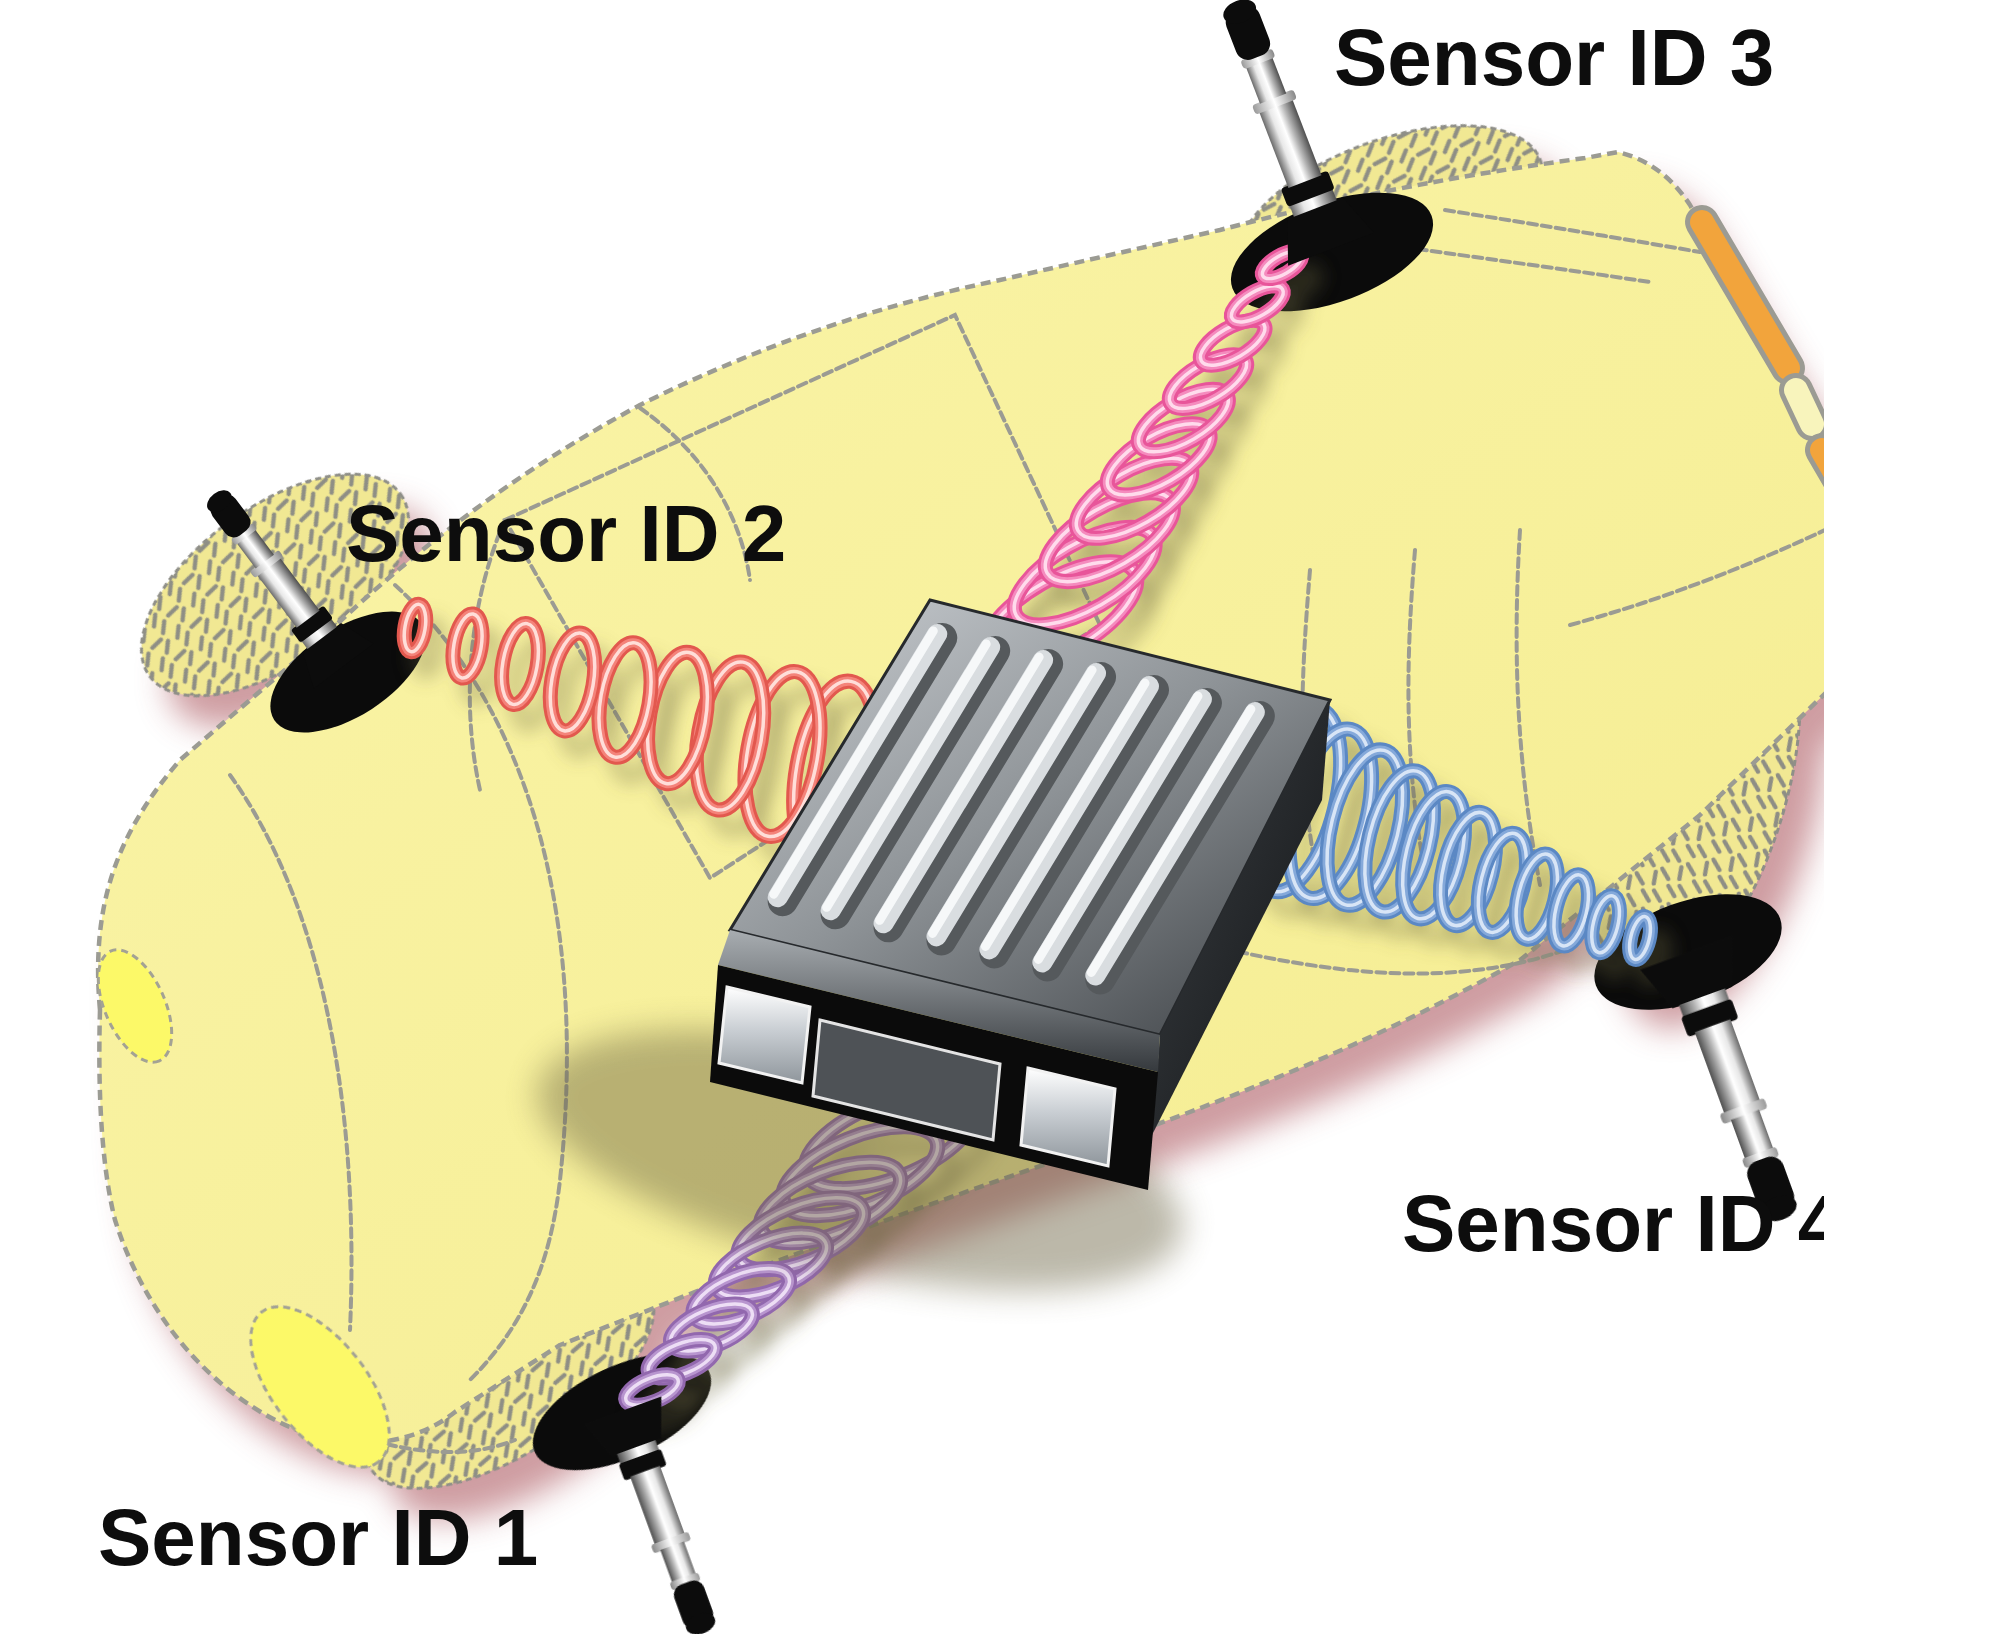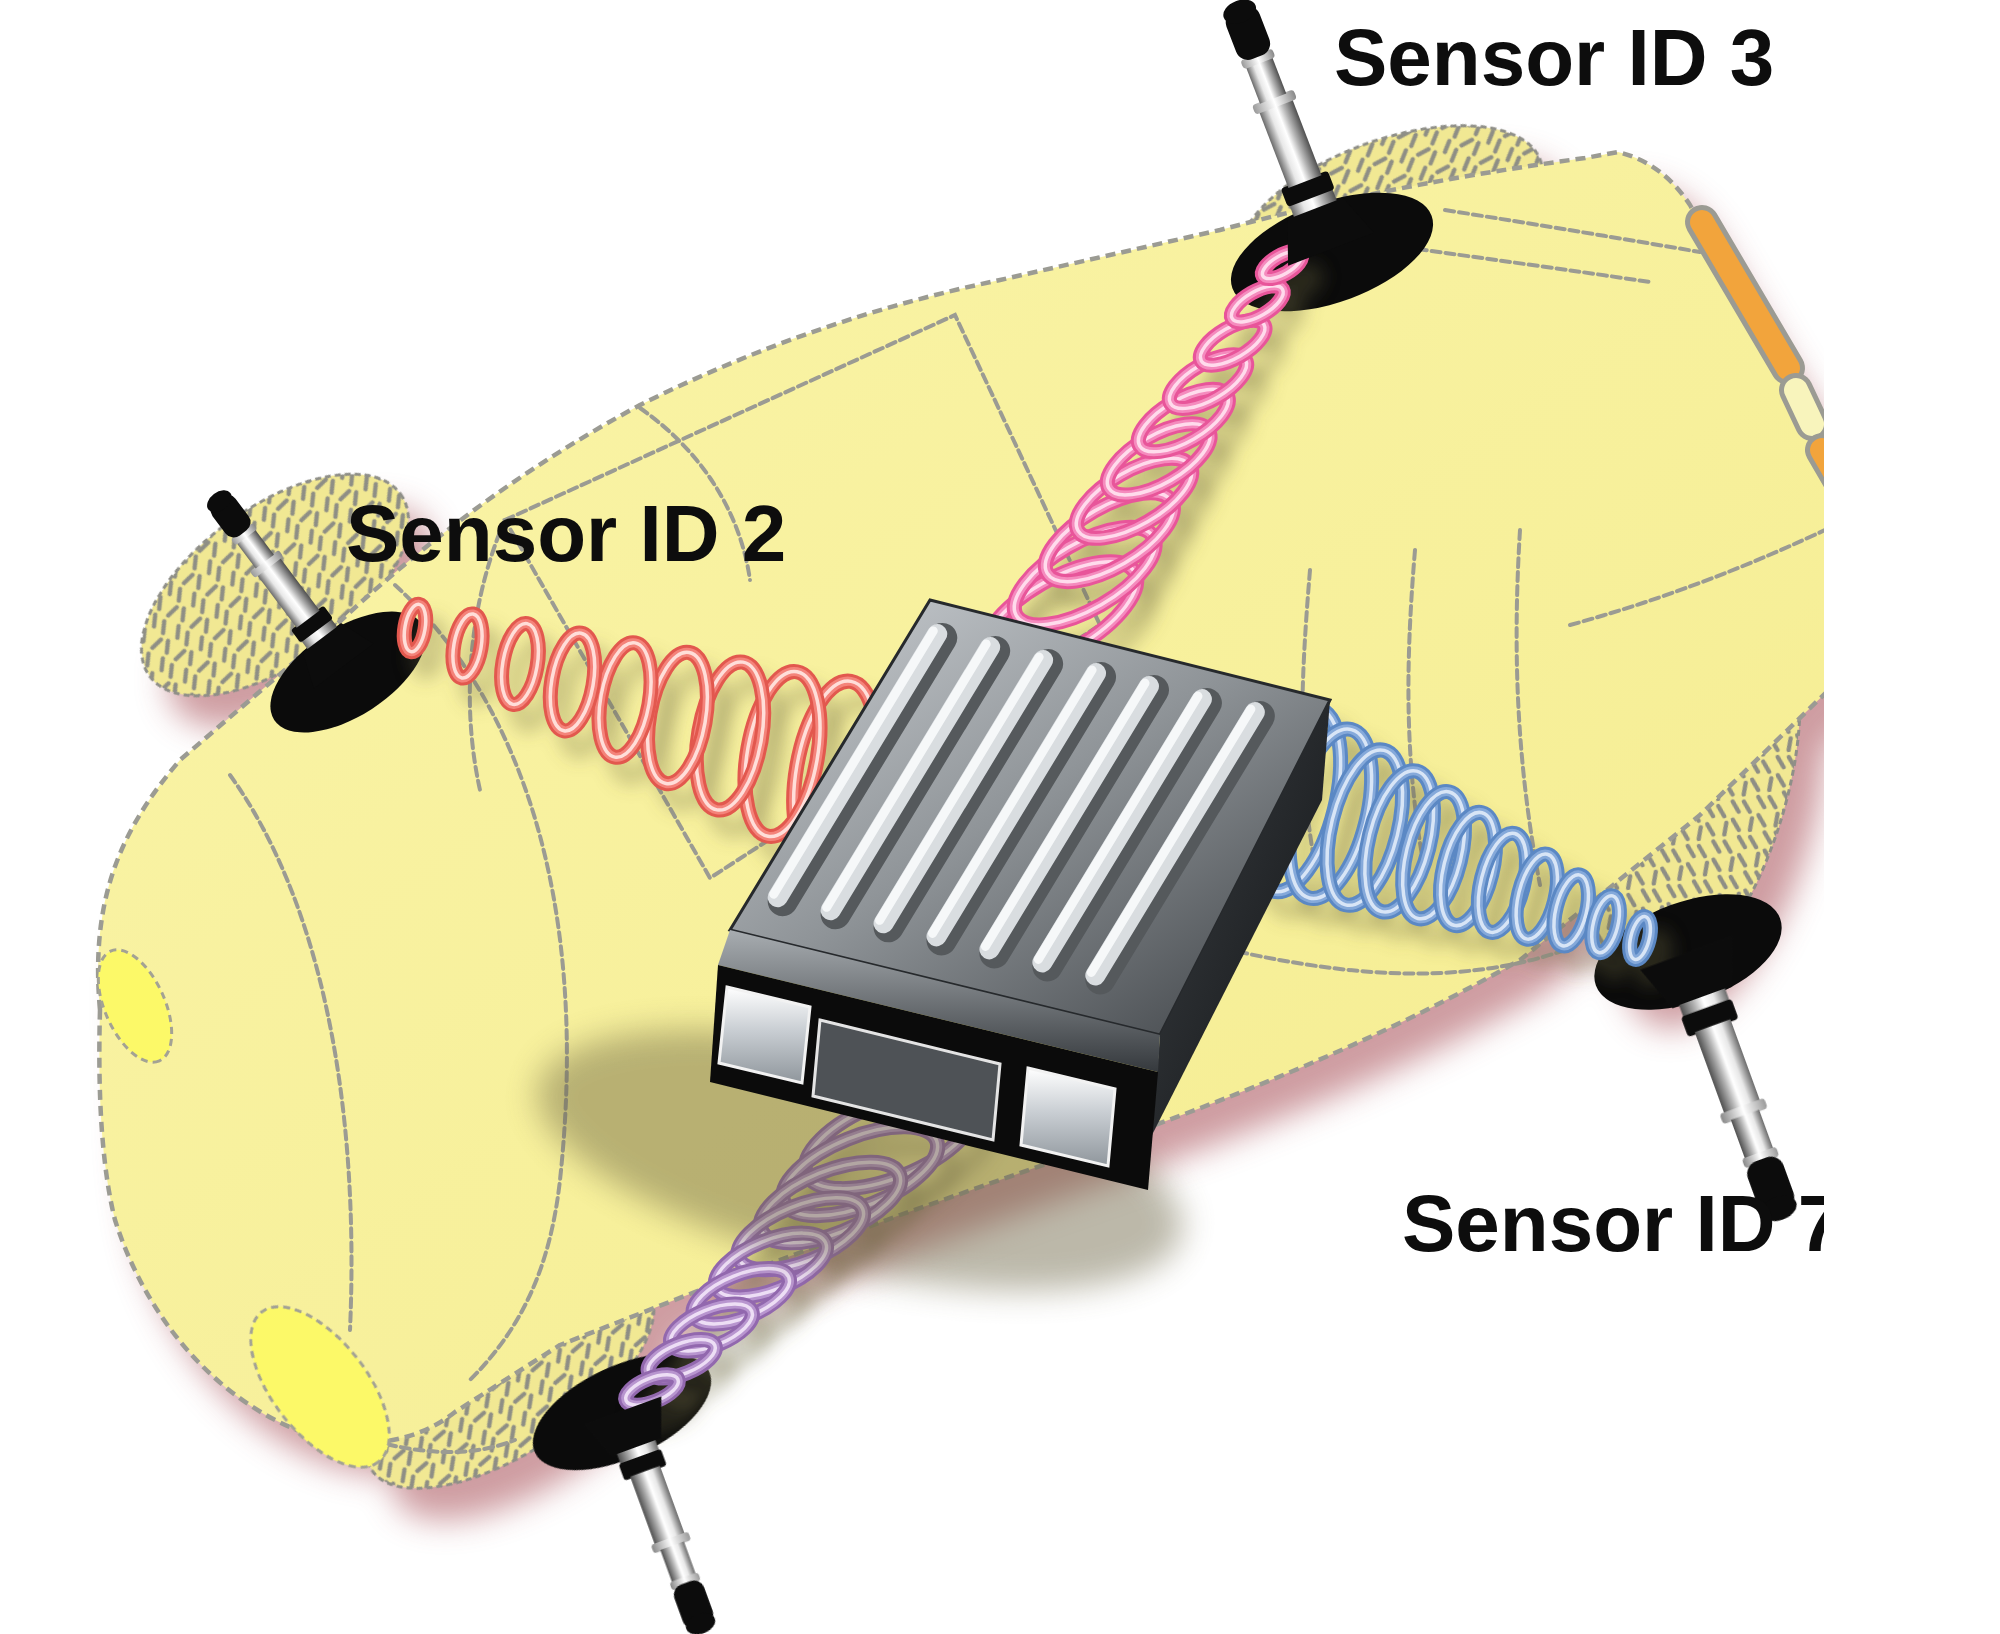--- a/index.html
+++ b/index.html
@@ -370,14 +370,15 @@
   </g>
 
   <use href="#sensorStem" transform="translate(345,668) rotate(-37) scale(0.60)"></use>
   <use href="#sensorStem" transform="translate(1332,252) rotate(-21) scale(0.74)"></use>
   <use href="#sensorStem" transform="translate(622,1408) rotate(160) scale(0.66)"></use>
   <use href="#sensorStem" transform="translate(1685,950) rotate(160) scale(0.79)"></use>
 </svg>
 
   <div class="sensor-label" id="label-s3">Sensor ID 3</div>
   <div class="sensor-label" id="label-s2">Sensor ID 2</div>
-  <div class="sensor-label" id="label-s4">Sensor ID 7</div>
+  <div class="sensor-label" id="label-s1">Sensor ID 1</div>
+  <div class="sensor-label" id="label-s4">Sensor ID 4</div>
 </div>
 
 </body></html>

